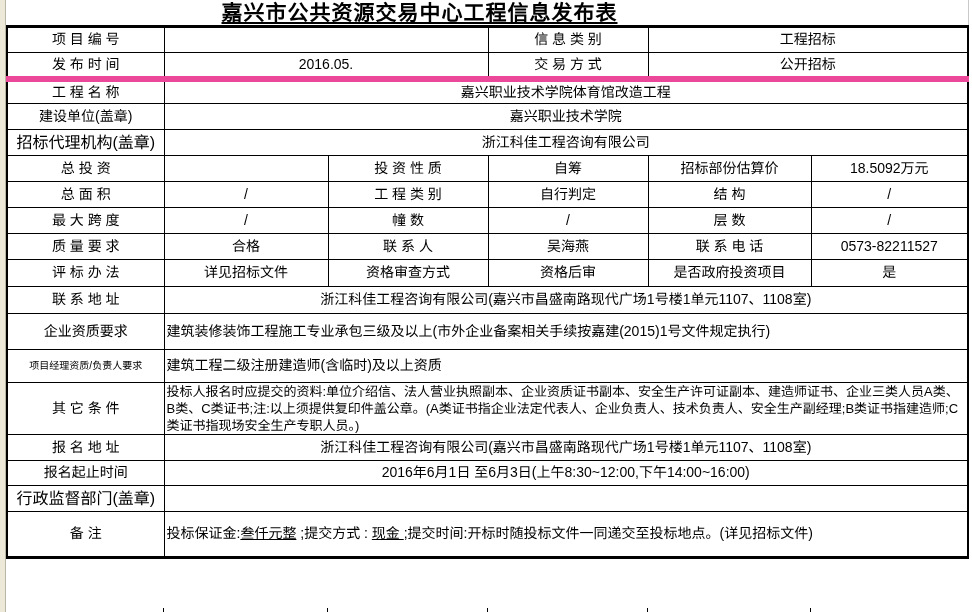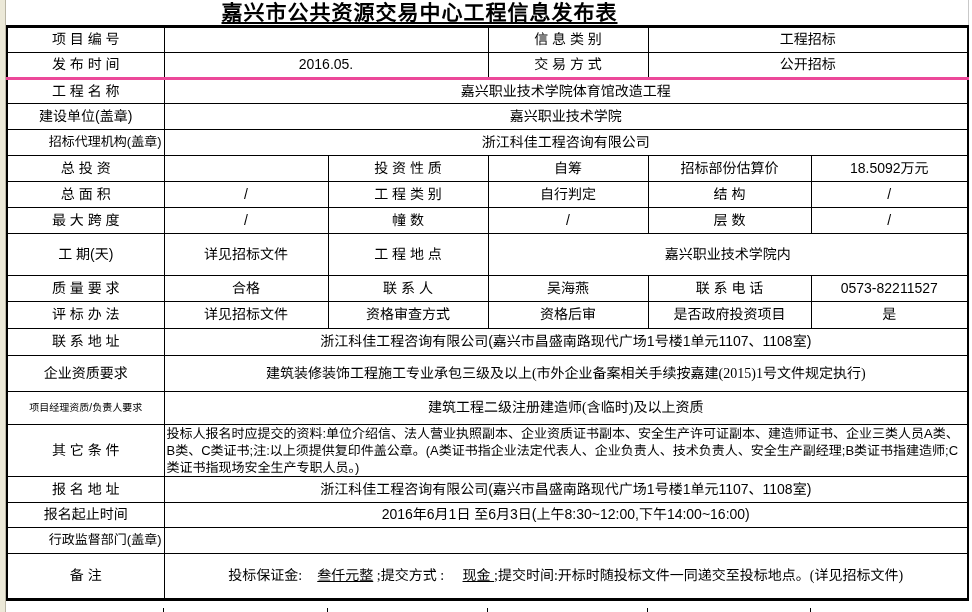--- a/index.html
+++ b/index.html
@@ -26,26 +26,26 @@
   td{
     border:1px solid #000;
     padding:0 2px;
     font-size:14px;
     text-align:center;
     vertical-align:middle;
     line-height:1.25;
     overflow:hidden;
     word-break:break-all;
   }
-  tr.thickb td{border-bottom:3px solid #ec4899;}
-  td.left{text-align:center;font-family:Liberation Serif, serif;}
-  td.sm{font-size:13px;text-align:right;}
+  tr.thickb td{border-bottom:6px solid #ec4899;}
+  td.left{text-align:left;}
+  td.sm{font-size:16px;}
   td.xsm{font-size:10px;letter-spacing:0;padding:0;white-space:nowrap;}
   td.wrap3{font-size:13px;line-height:17px;text-align:left;}
-  .u{text-decoration:underline;margin-left:15px;}
+  .u{text-decoration:underline;}
   
   .h25{height:25px}.h26{height:26px}.h27{height:27px}.h33{height:33px}
   .h36{height:36px}.h42{height:42px}.h46{height:46px}.h52{height:52px}
   
   .stub{position:absolute;top:608px;bottom:0;width:1px;background:#000;}
 </style>
 </head>
 <body>
 
 <div class="edge-strip"></div>
@@ -113,26 +113,20 @@
 
   <tr class="h26">
     <td>最 大 跨 度</td>
     <td>/</td>
     <td>幢  数</td>
     <td>/</td>
     <td>层  数</td>
     <td>/</td>
   </tr>
 
-  <tr class="h42">
-    <td>工 期(天)</td>
-    <td>详见招标文件</td>
-    <td>工 程 地 点</td>
-    <td colspan="3">嘉兴职业技术学院内</td>
-  </tr>
 
   <tr class="h26">
     <td>质 量 要 求</td>
     <td>合格</td>
     <td>联 系 人</td>
     <td>吴海燕</td>
     <td>联 系 电 话</td>
     <td>0573-82211527</td>
   </tr>
 

